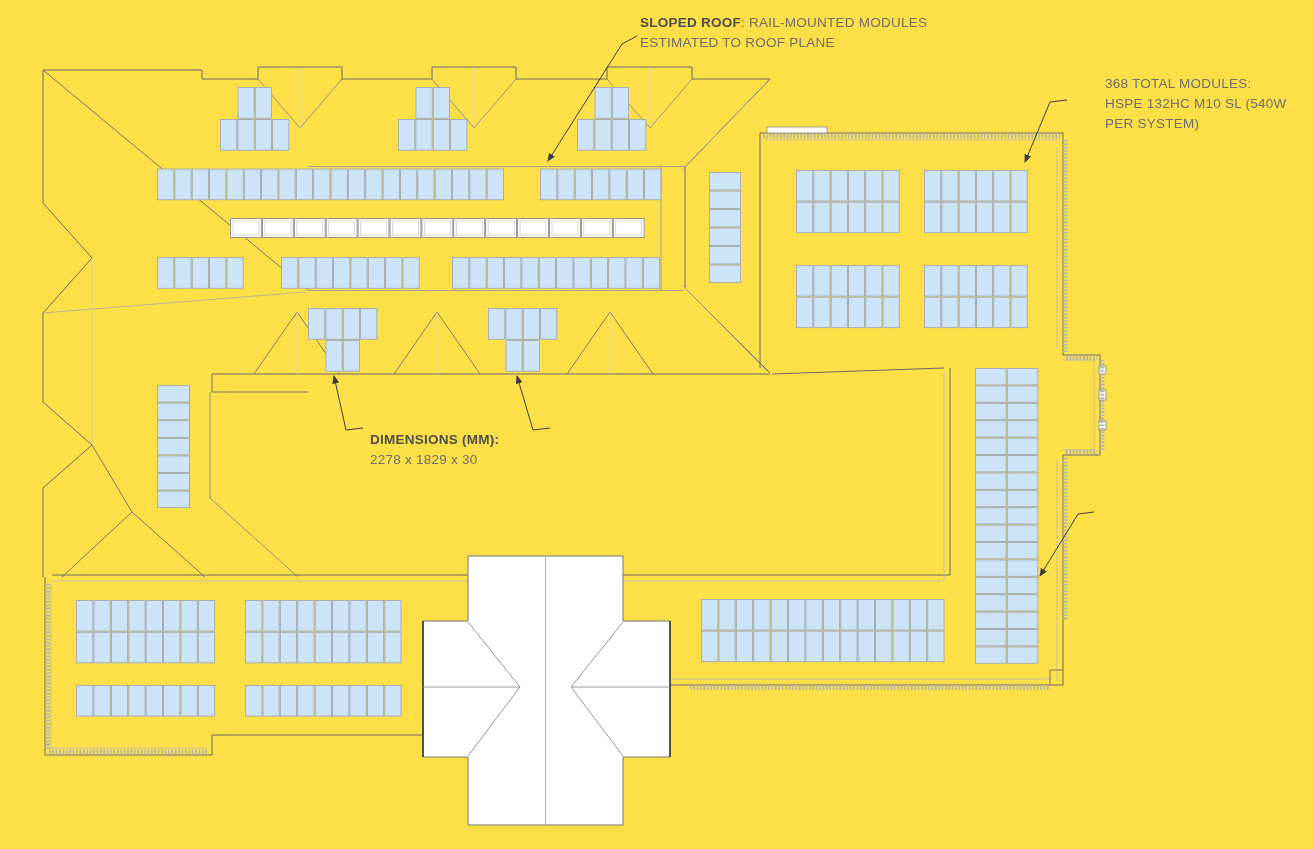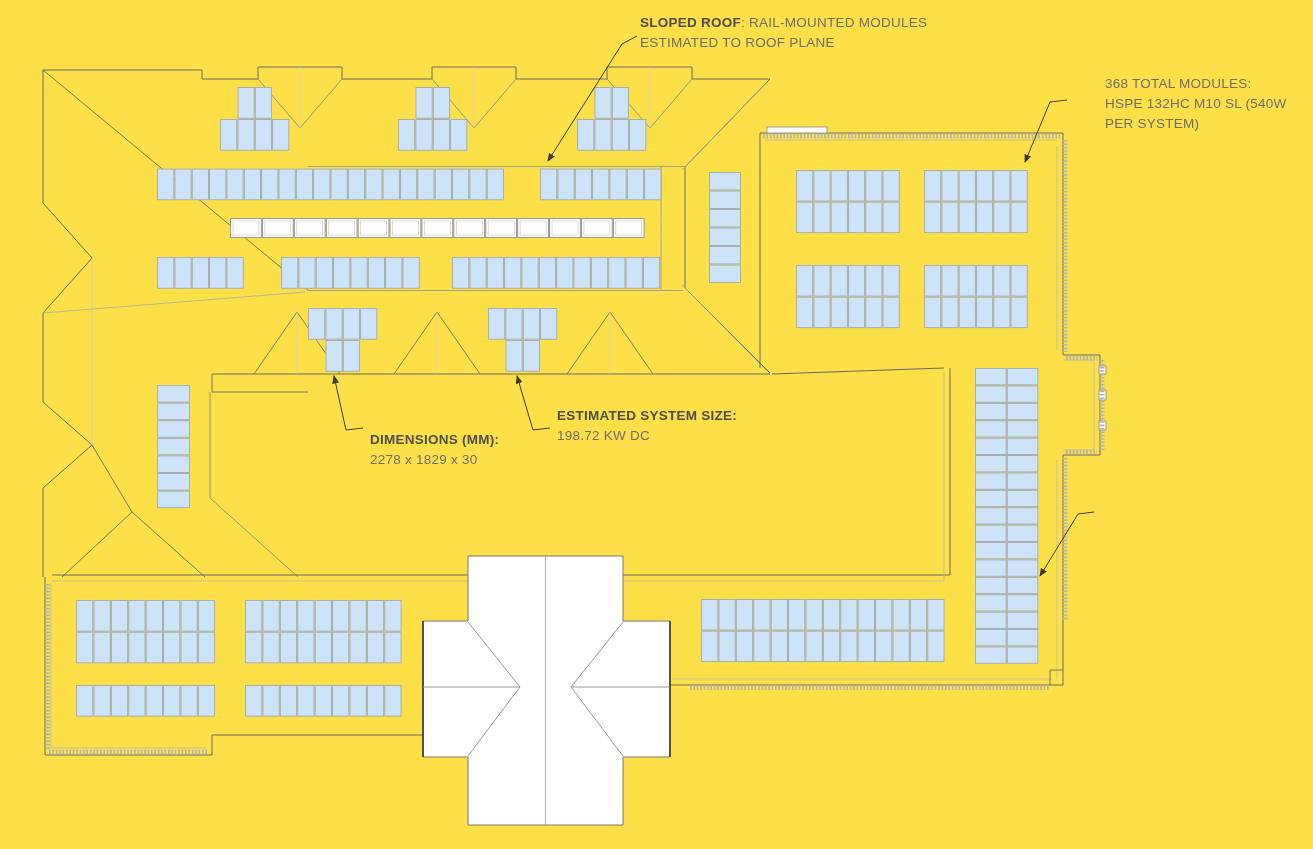--- a/index.html
+++ b/index.html
@@ -457,19 +457,15 @@
   <div>368 TOTAL MODULES:</div>
   <div>HSPE 132HC M10 SL (540W</div>
   <div>PER SYSTEM)</div>
 </div>
 
 <div class="ann" style="left:370px;top:430px;">
   <div class="b">DIMENSIONS (MM):</div>
   <div>2278 x 1829 x 30</div>
 </div>
 
-<div class="ann" style="left:557px;top:406px;">
-  <div class="b">ESTIMATED SYSTEM SIZE:</div>
-  <div>198.72 KW DC</div>
+
+
 </div>
 
-
-</div>
-
 </body></html>

